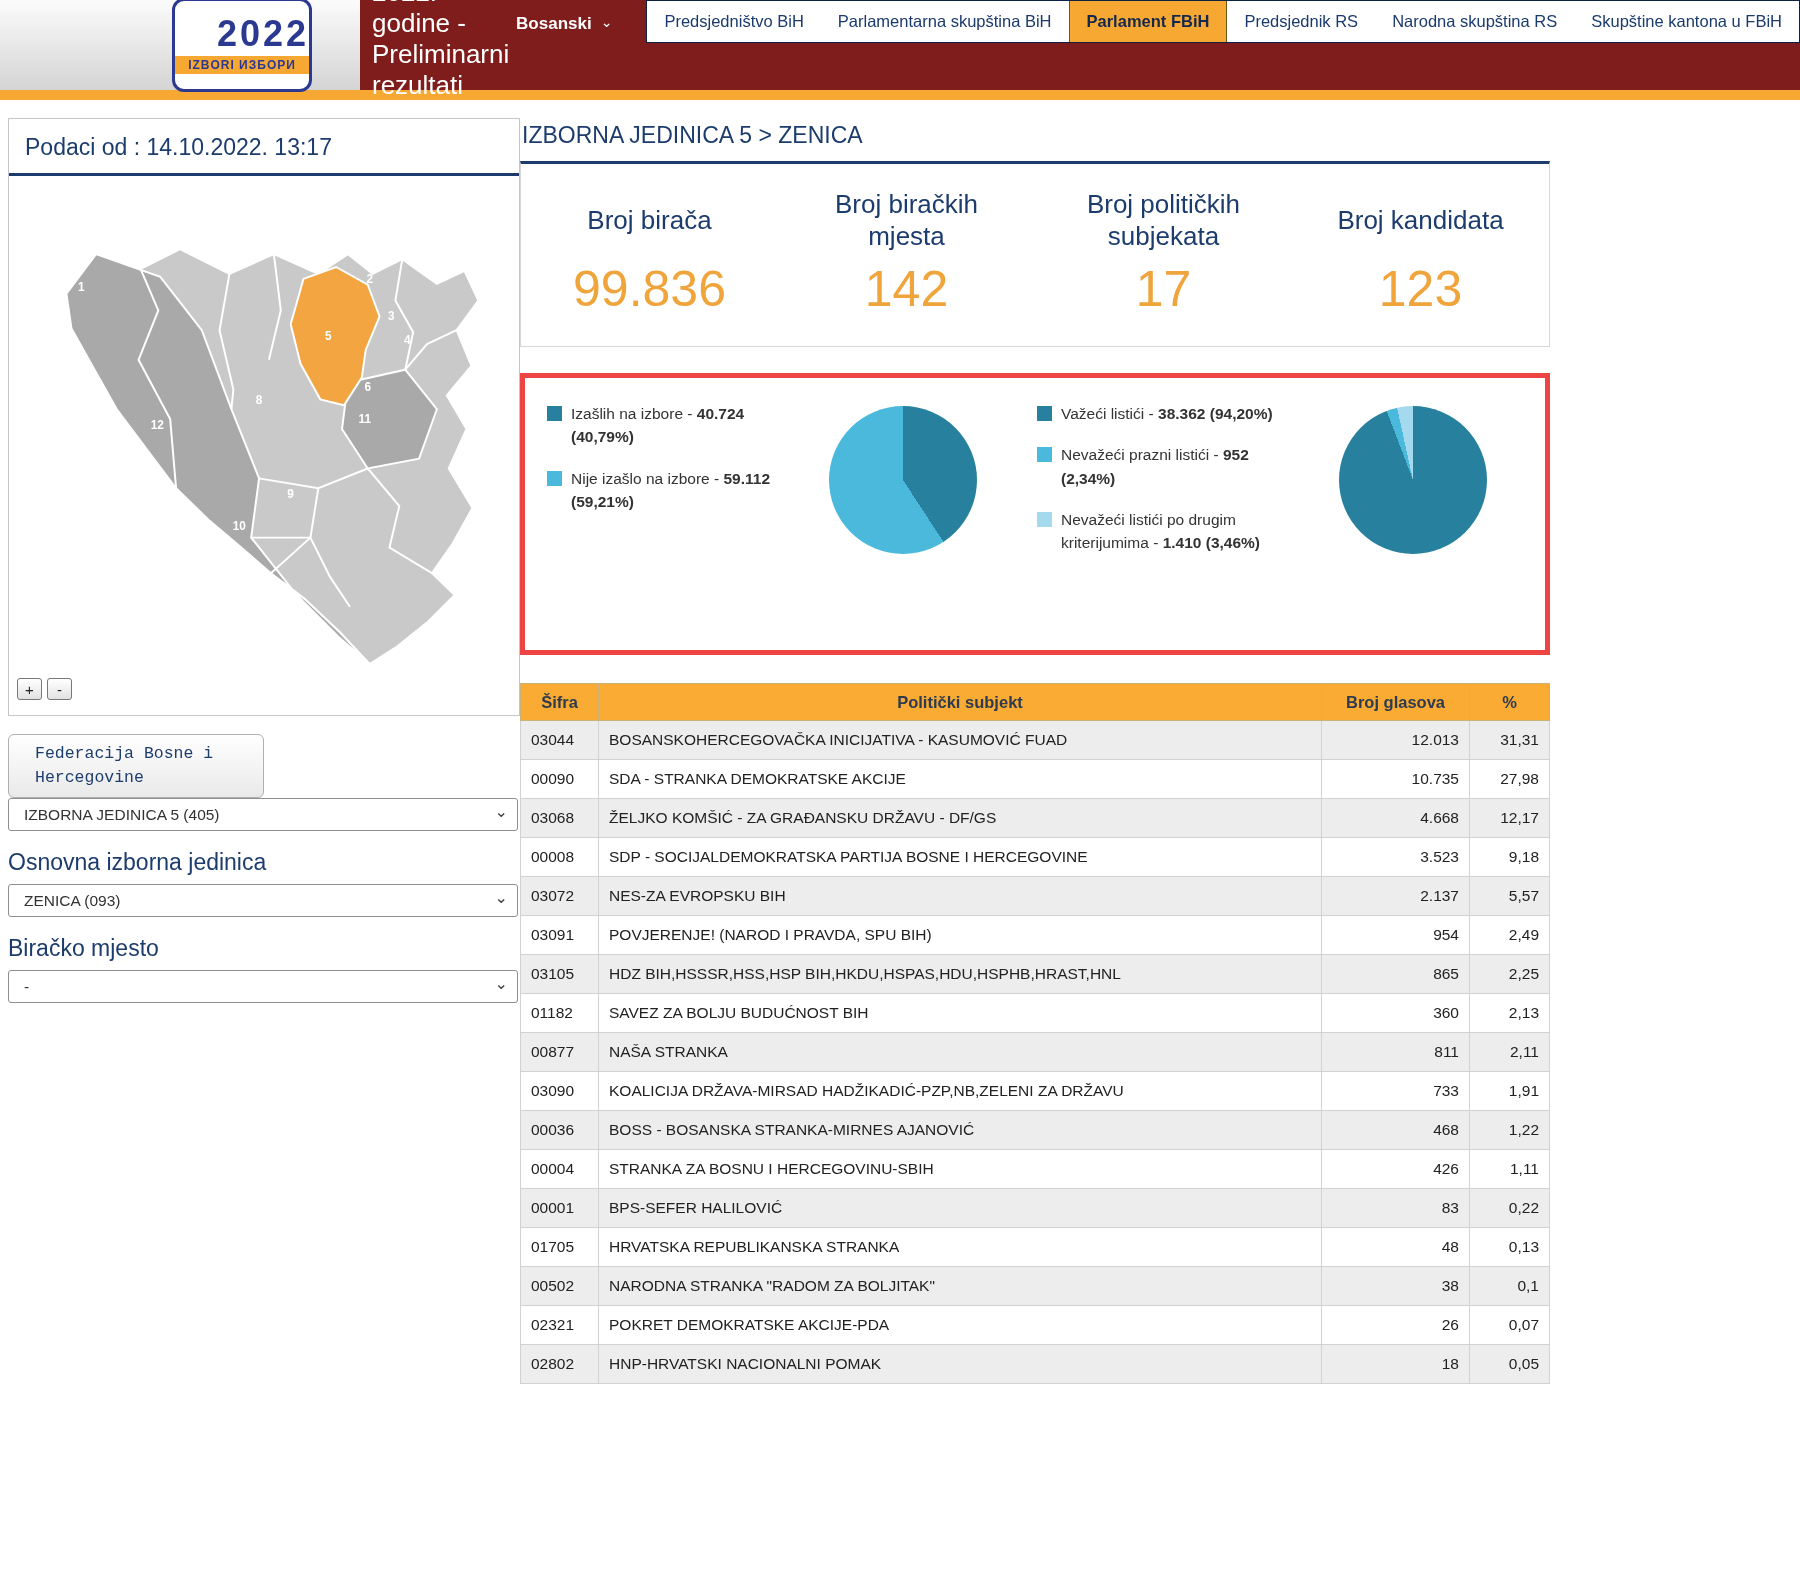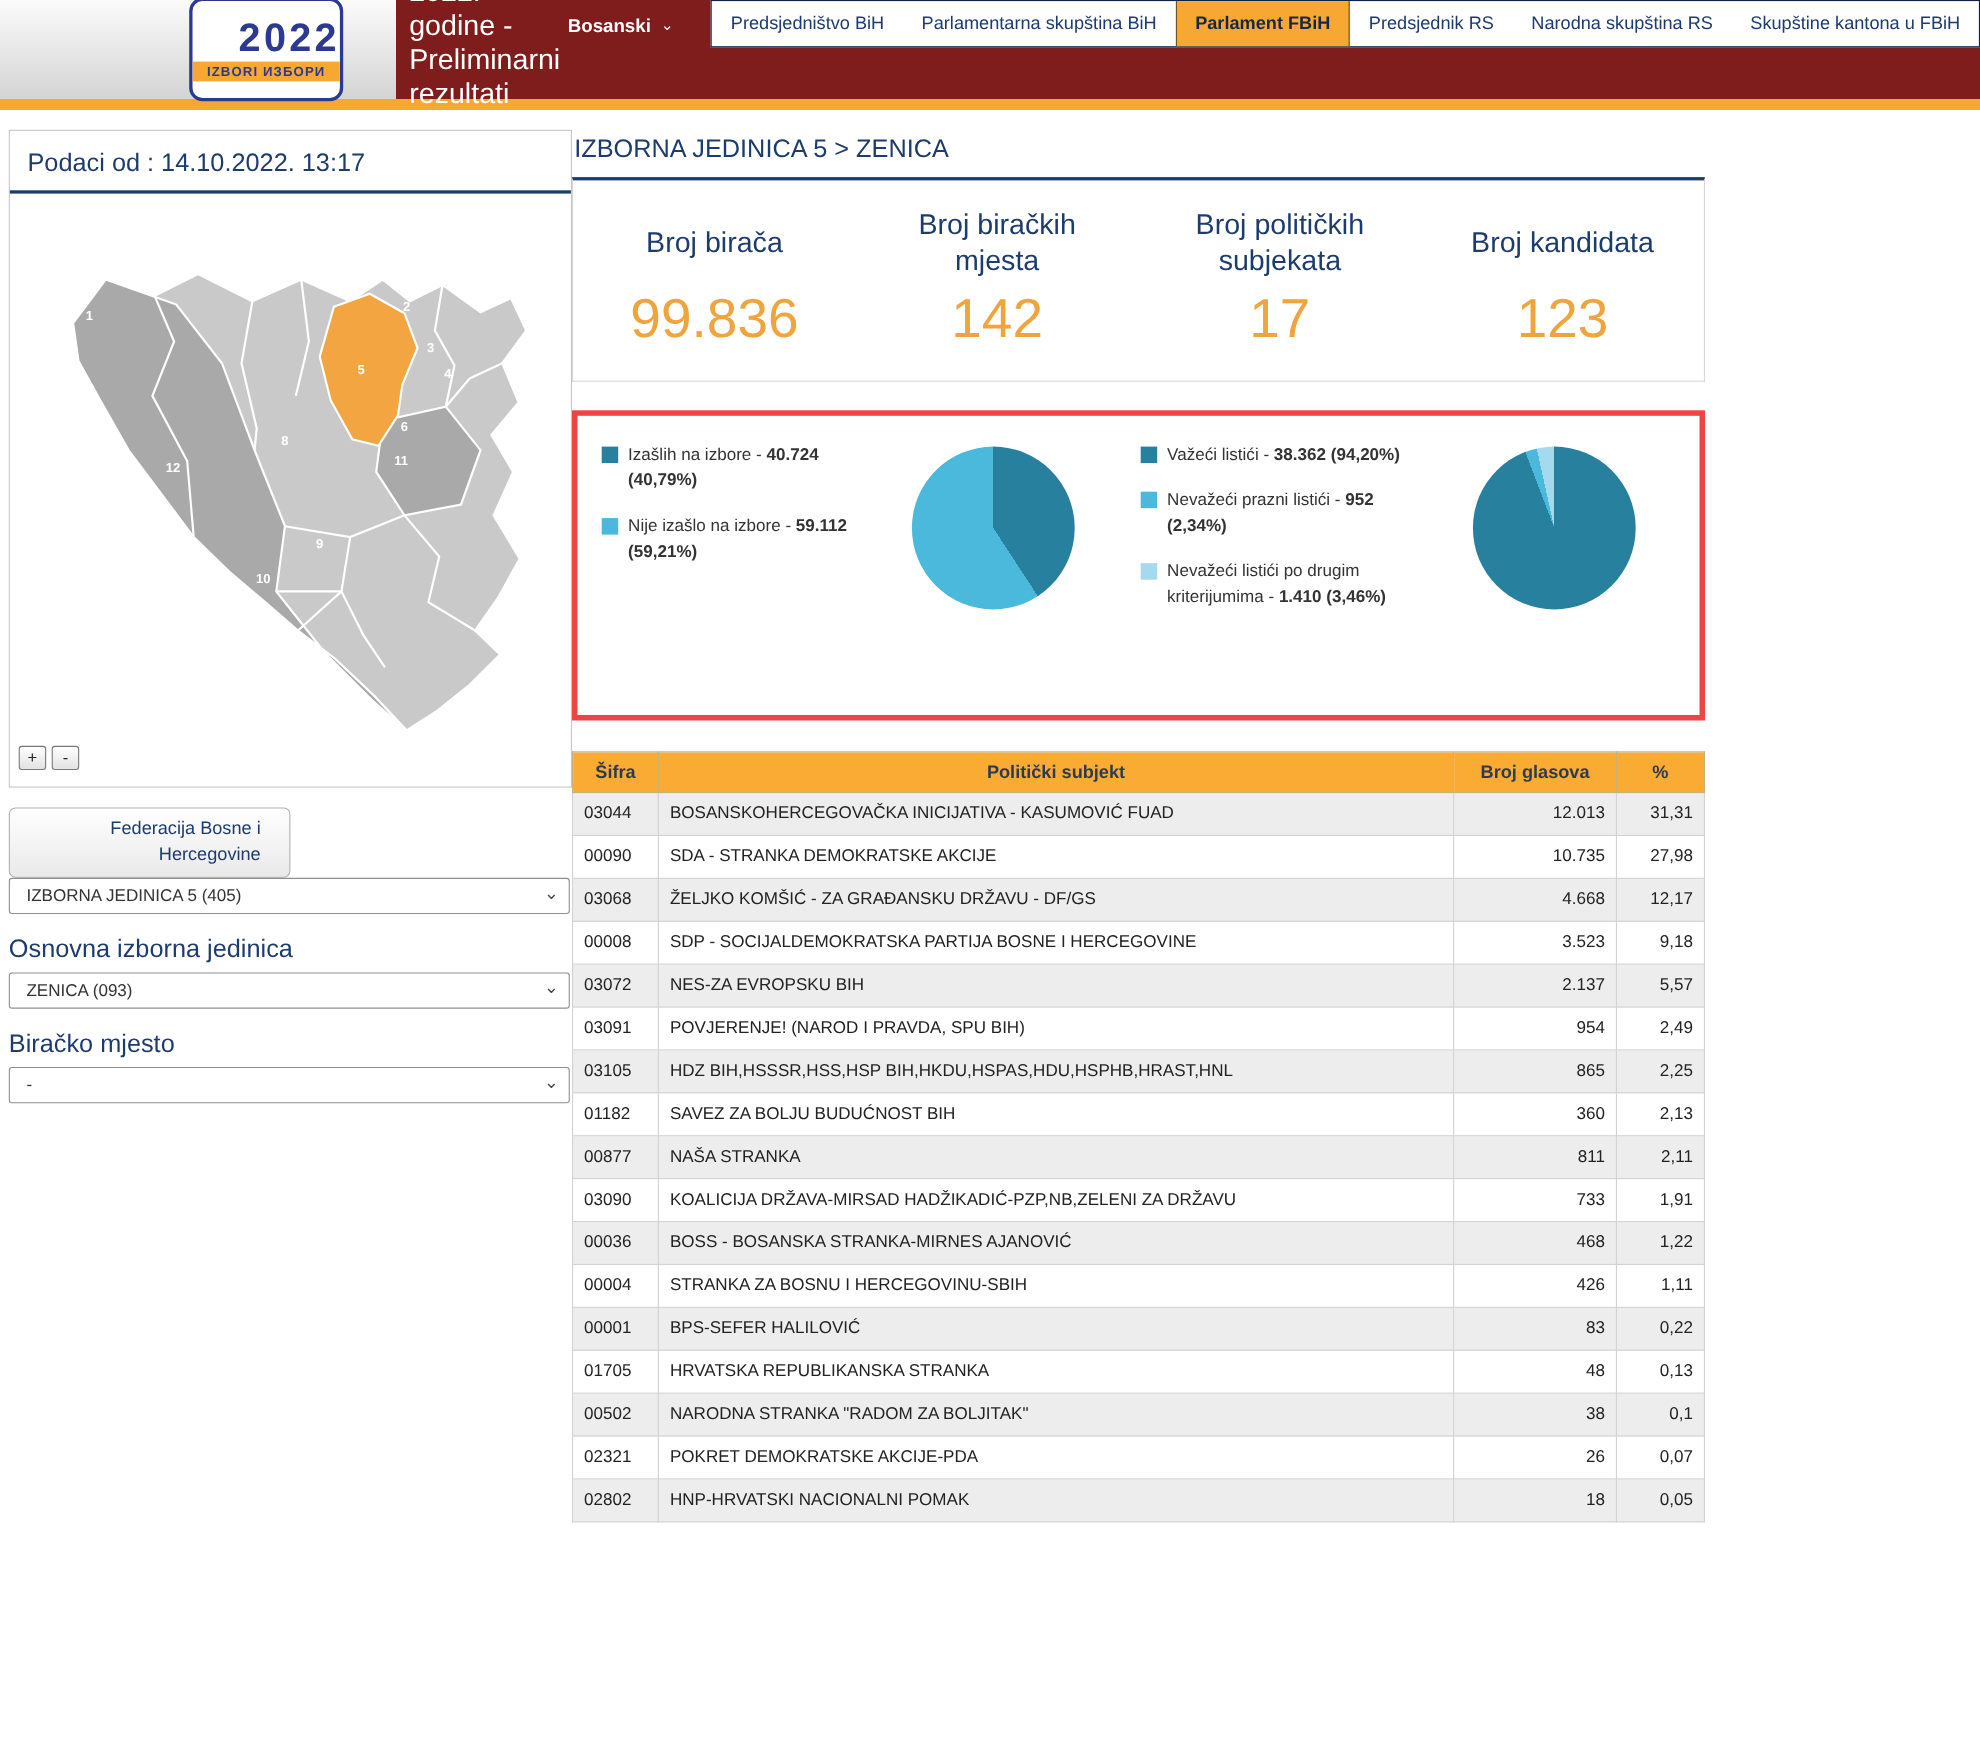--- a/index.html
+++ b/index.html
@@ -30,21 +30,21 @@
   .card-rule{height:3px;background:#1d3c6e}
   .map-wrap{position:relative;height:528px}
   .map-wrap svg{display:block;margin:4px auto 0}
   .map-country{fill:#c9c9c9;stroke:#fff;stroke-width:2}
   .map-dark{fill:#a9a9a9;stroke:#fff;stroke-width:2}
   .map-lines{fill:none;stroke:#fff;stroke-width:2}
   .map-highlight{fill:#f2a541;stroke:#fff;stroke-width:2}
   #map-labels text{fill:#fff;font-size:12px;font-weight:bold;text-anchor:middle}
   .zoom{position:absolute;left:8px;bottom:8px;display:flex;gap:5px}
   .zoom button{width:25px;height:22px;border:1px solid #777;background:linear-gradient(#fff,#e2e2e2);font-size:15px;line-height:1;border-radius:3px;cursor:pointer;color:#222;font-family:inherit}
-  .entity-btn{margin-top:18px;width:256px;padding:7px 26px;border:1px solid #b0b0b0;border-radius:6px;background:linear-gradient(#ffffff,#e9e9e9);color:#1d3c6e;font-size:16.5px;line-height:1.45;text-align:right;cursor:pointer;font-family:Liberation Sans, sans-serif}
+  .entity-btn{margin-top:18px;width:256px;padding:7px 26px;border:1px solid #b0b0b0;border-radius:6px;background:linear-gradient(#ffffff,#e9e9e9);color:#1d3c6e;font-size:16.5px;line-height:1.45;text-align:left;cursor:pointer;font-family:Liberation Mono, monospace}
   .filter-label{margin:18px 0 8px;font-size:23px;color:#1d3c6e}
   .select-wrap{position:relative;width:510px}
   .select-wrap select{width:100%;height:33px;border:1px solid #8f8f8f;border-radius:3px;background:#fff;font-size:15.5px;color:#333;padding:0 30px 0 15px;appearance:none;-webkit-appearance:none;font-family:inherit}
   .select-wrap .chev{position:absolute;right:10px;top:4px;font-size:16px;color:#444;pointer-events:none}
   
   .breadcrumb{font-size:23px;color:#1d3c6e;padding:4px 2px 12px}
   .stats-panel{border:1px solid #d7d7d7;border-top:3px solid #1d3c6e;display:flex;padding:20px 0 28px;background:#fff}
   .stat{flex:1;display:flex;flex-direction:column;align-items:center}
   .stat-label{height:72px;display:flex;align-items:center;justify-content:center;text-align:center;color:#1d3c6e;font-size:26px;line-height:1.25;max-width:195px}
   .stat-value{margin-top:4px;color:#f0a43c;font-size:50px}

